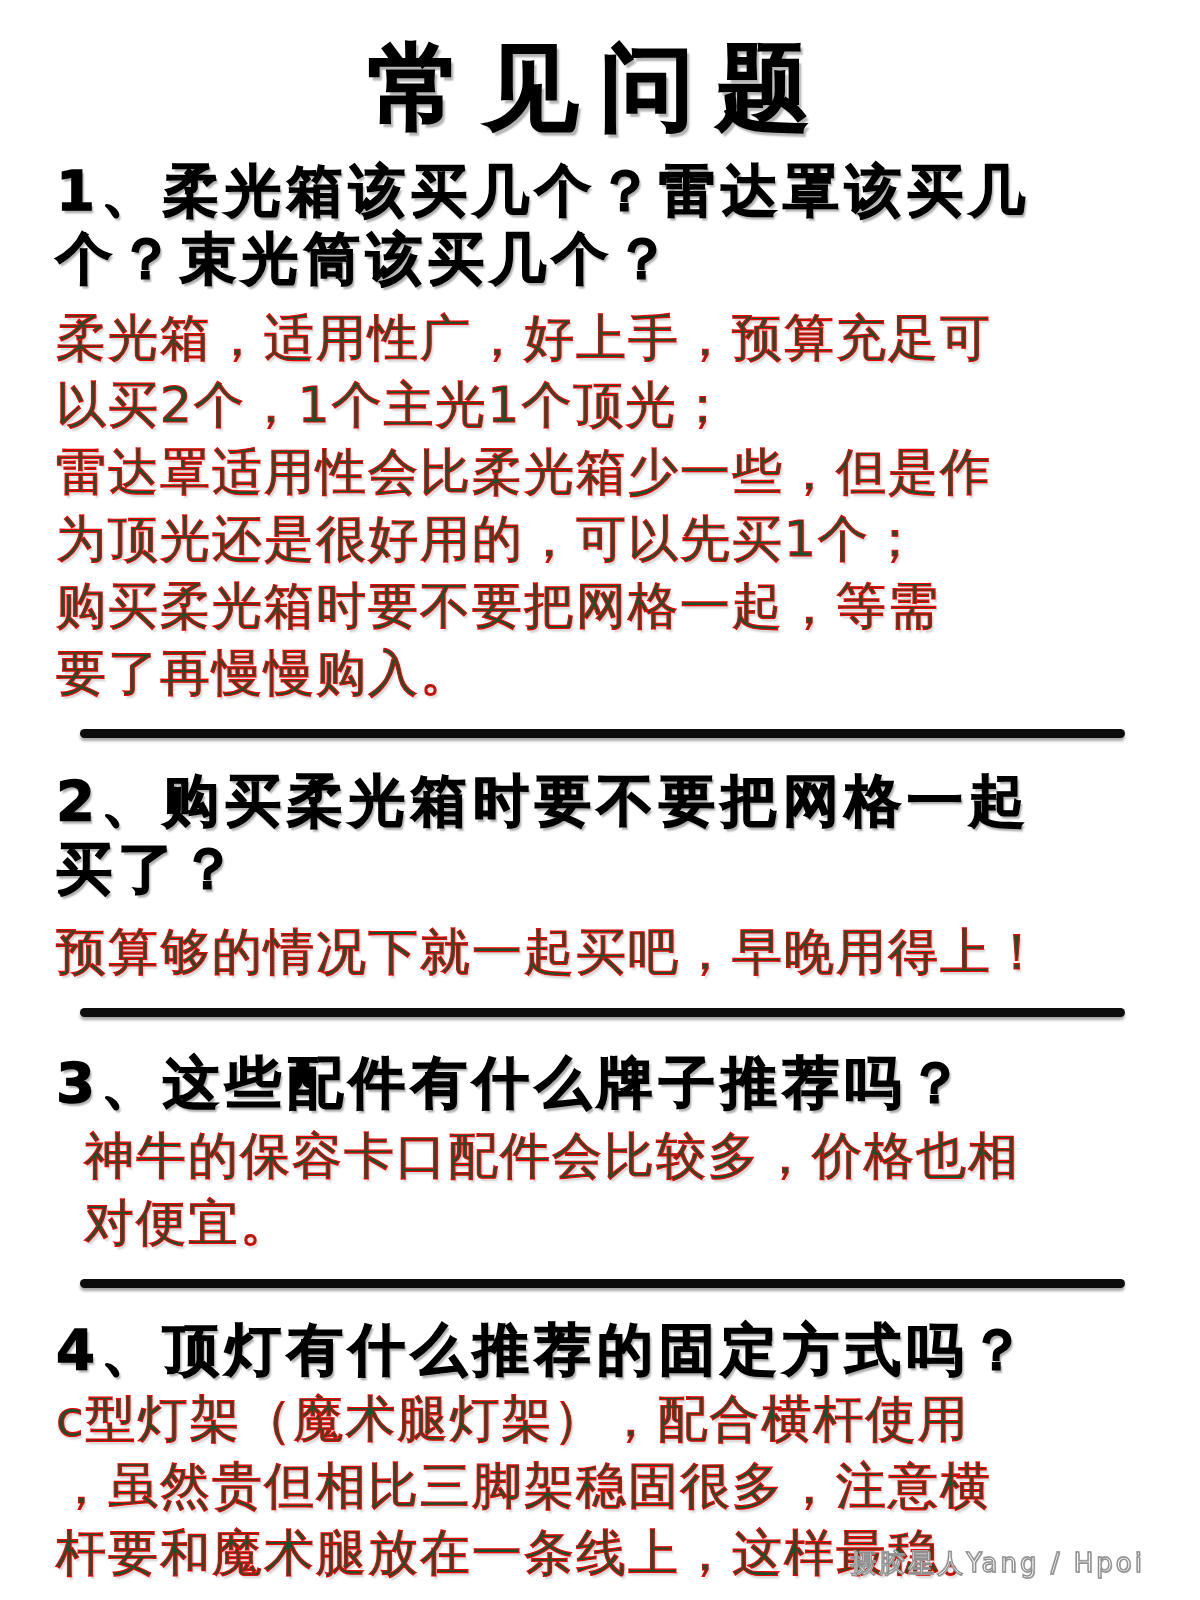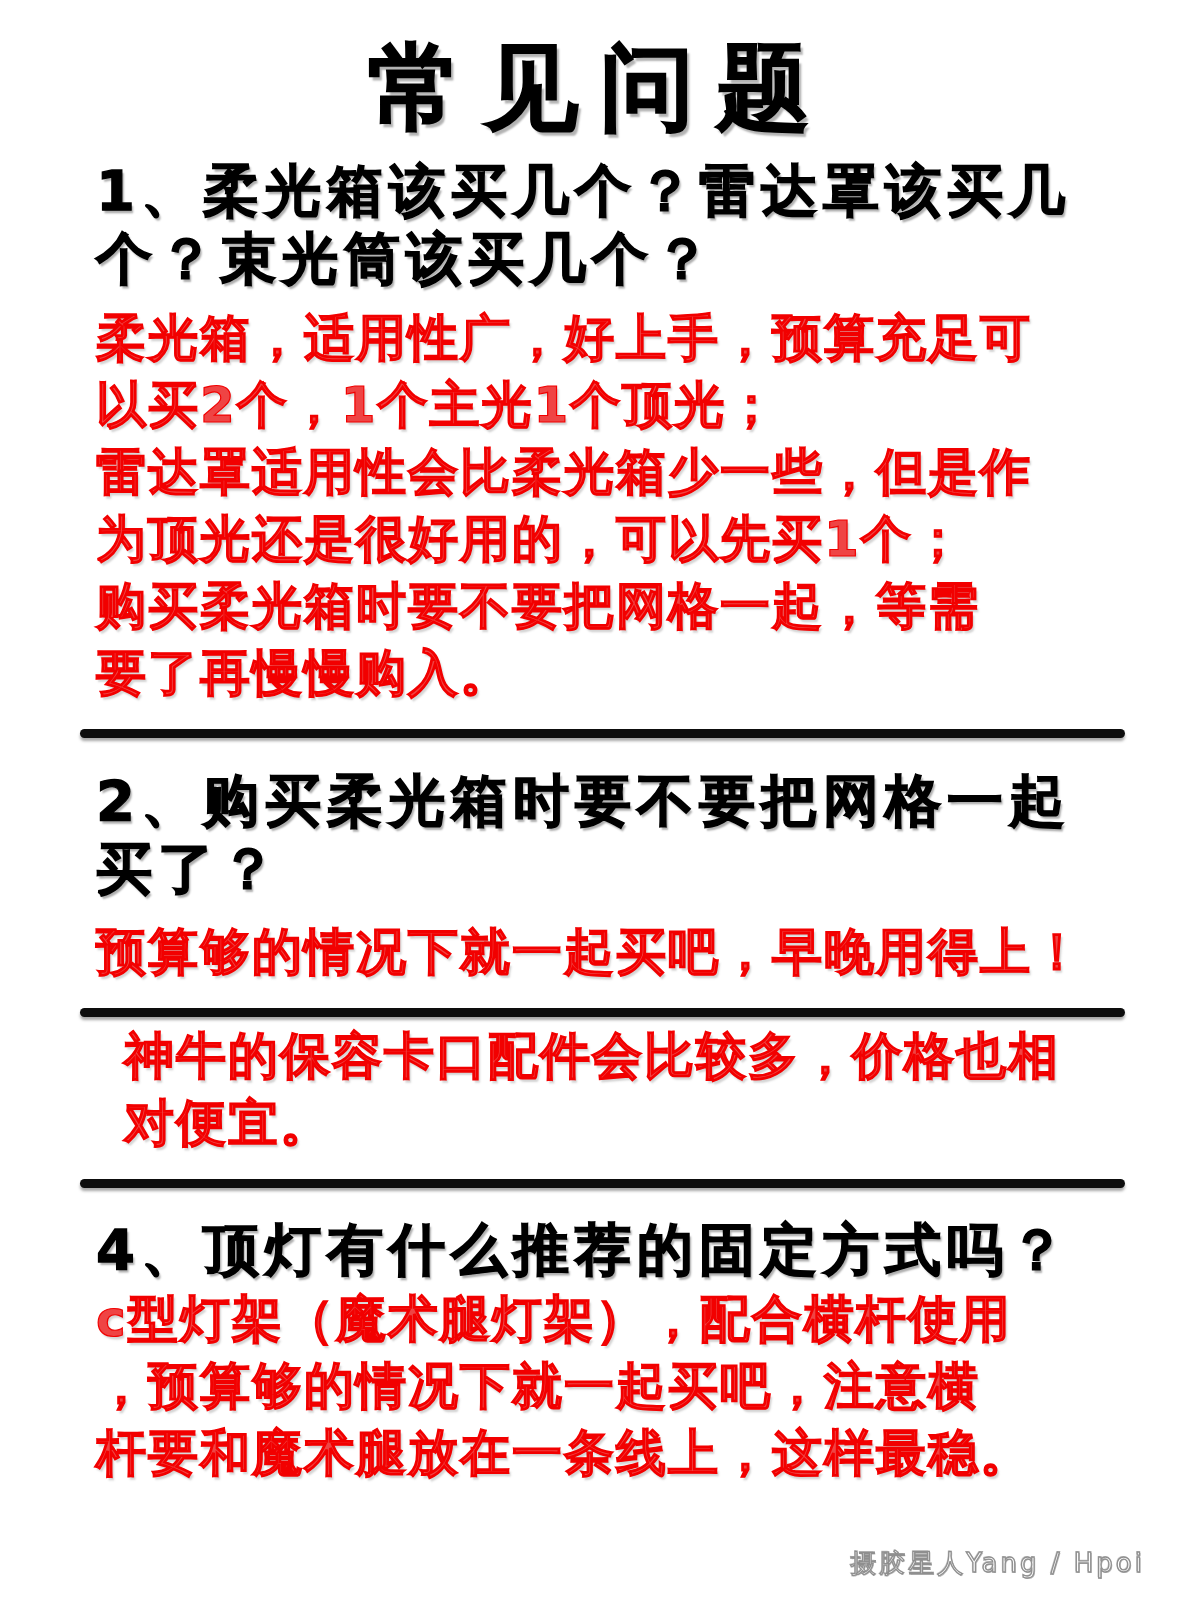--- a/index.html
+++ b/index.html
@@ -21,39 +21,39 @@
     font-size: 94px;
     line-height: 1.2;
     font-weight: 900;
     color: #000000;
     letter-spacing: 22px;
     -webkit-text-stroke: 1.5px #000;
     text-shadow: 3px 4px 2px rgba(0,0,0,0.30);
     white-space: nowrap;
   }
   .section {
-    padding-left: 96px;
+    padding-left: 56px;
   }
   .q-line {
     font-size: 56px;
     line-height: 68px;
     height: 68px;
     font-weight: 900;
     color: #000000;
     letter-spacing: 6px;
     -webkit-text-stroke: 1.3px #000;
     text-shadow: 2px 3px 2px rgba(0,0,0,0.32);
     white-space: nowrap;
   }
   .a-line {
     font-size: 50px;
     line-height: 67px;
     height: 67px;
-    font-weight: 700;
-    color: #ef4444;
+    font-weight: 400;
+    color: #14532d;
     letter-spacing: 2px;
     -webkit-text-stroke: 1.2px #f20000;
     text-shadow: 2px 3px 2px rgba(100,100,100,0.28);
     white-space: nowrap;
   }
   .pgap { }
   .q1 { margin-top: 12px; }
   .a1 { margin-top: 12px; }
   .divider {
     margin: 22px 0 0 80px;
@@ -113,34 +113,37 @@
       <div class="q-line">买了？</div>
     </div>
     <div class="answer a2">
       <div class="a-line">预算够的情况下就一起买吧，早晚用得上！</div>
     </div>
   </div>
 
   <div class="divider"></div>
 
   <div class="section">
+    <div class="question q3">
+      <div class="q-line">3、这些配件有什么牌子推荐吗？</div>
+    </div>
     <div class="answer a3">
       <div class="a-line">神牛的保容卡口配件会比较多，价格也相</div>
       <div class="a-line">对便宜。</div>
     </div>
   </div>
 
   <div class="divider"></div>
 
   <div class="section">
     <div class="question q4">
       <div class="q-line">4、顶灯有什么推荐的固定方式吗？</div>
     </div>
     <div class="answer a4">
       <div class="a-line">c型灯架（魔术腿灯架），配合横杆使用</div>
-      <div class="a-line">，预算够的情况下就一起买吧，注意横</div>
+      <div class="a-line">，虽然贵但相比三脚架稳固很多，注意横</div>
       <div class="a-line">杆要和魔术腿放在一条线上，这样最稳。</div>
     </div>
   </div>
 
   <div class="watermark">摄胶星人Yang / Hpoi</div>
 
 </div>
 
 </body></html>

